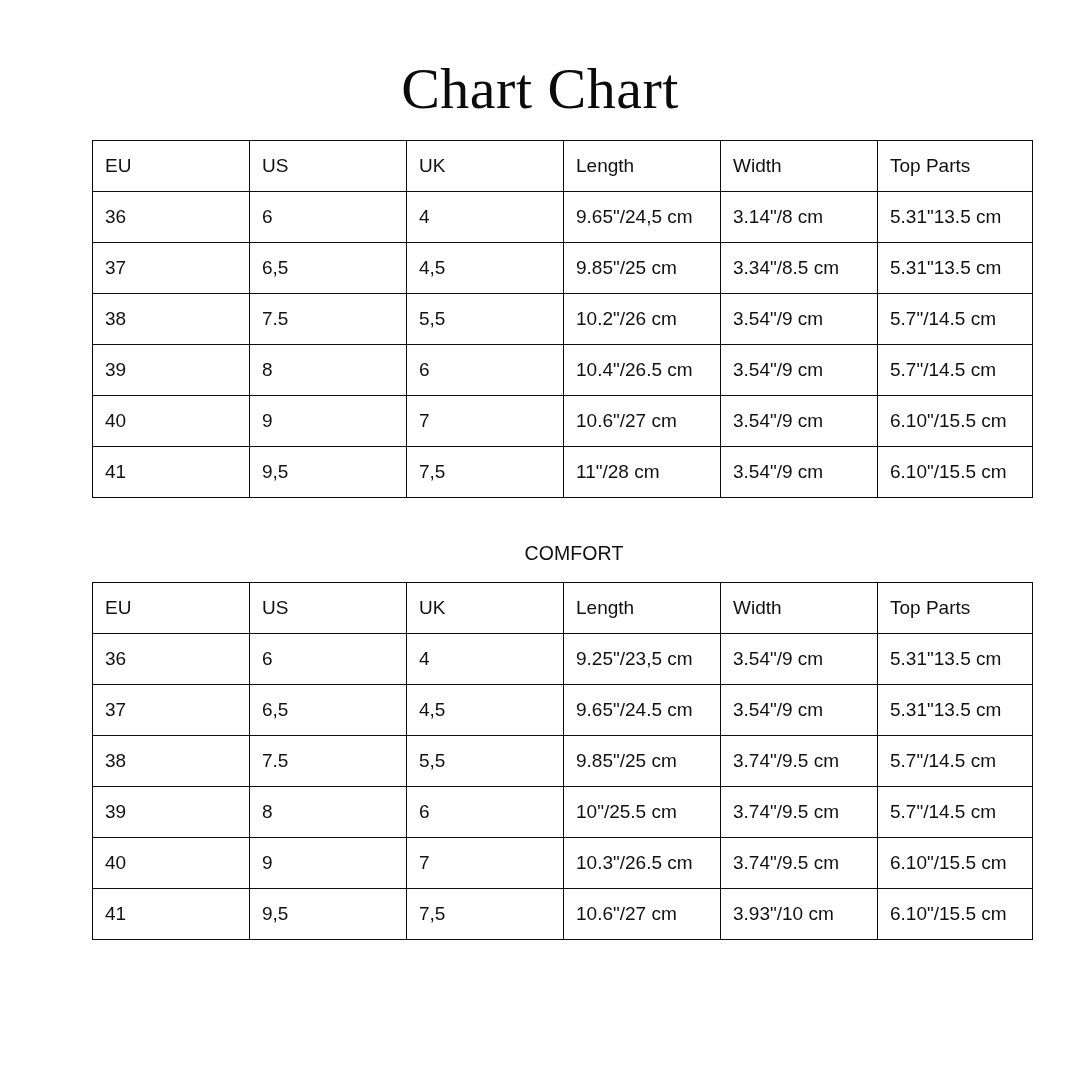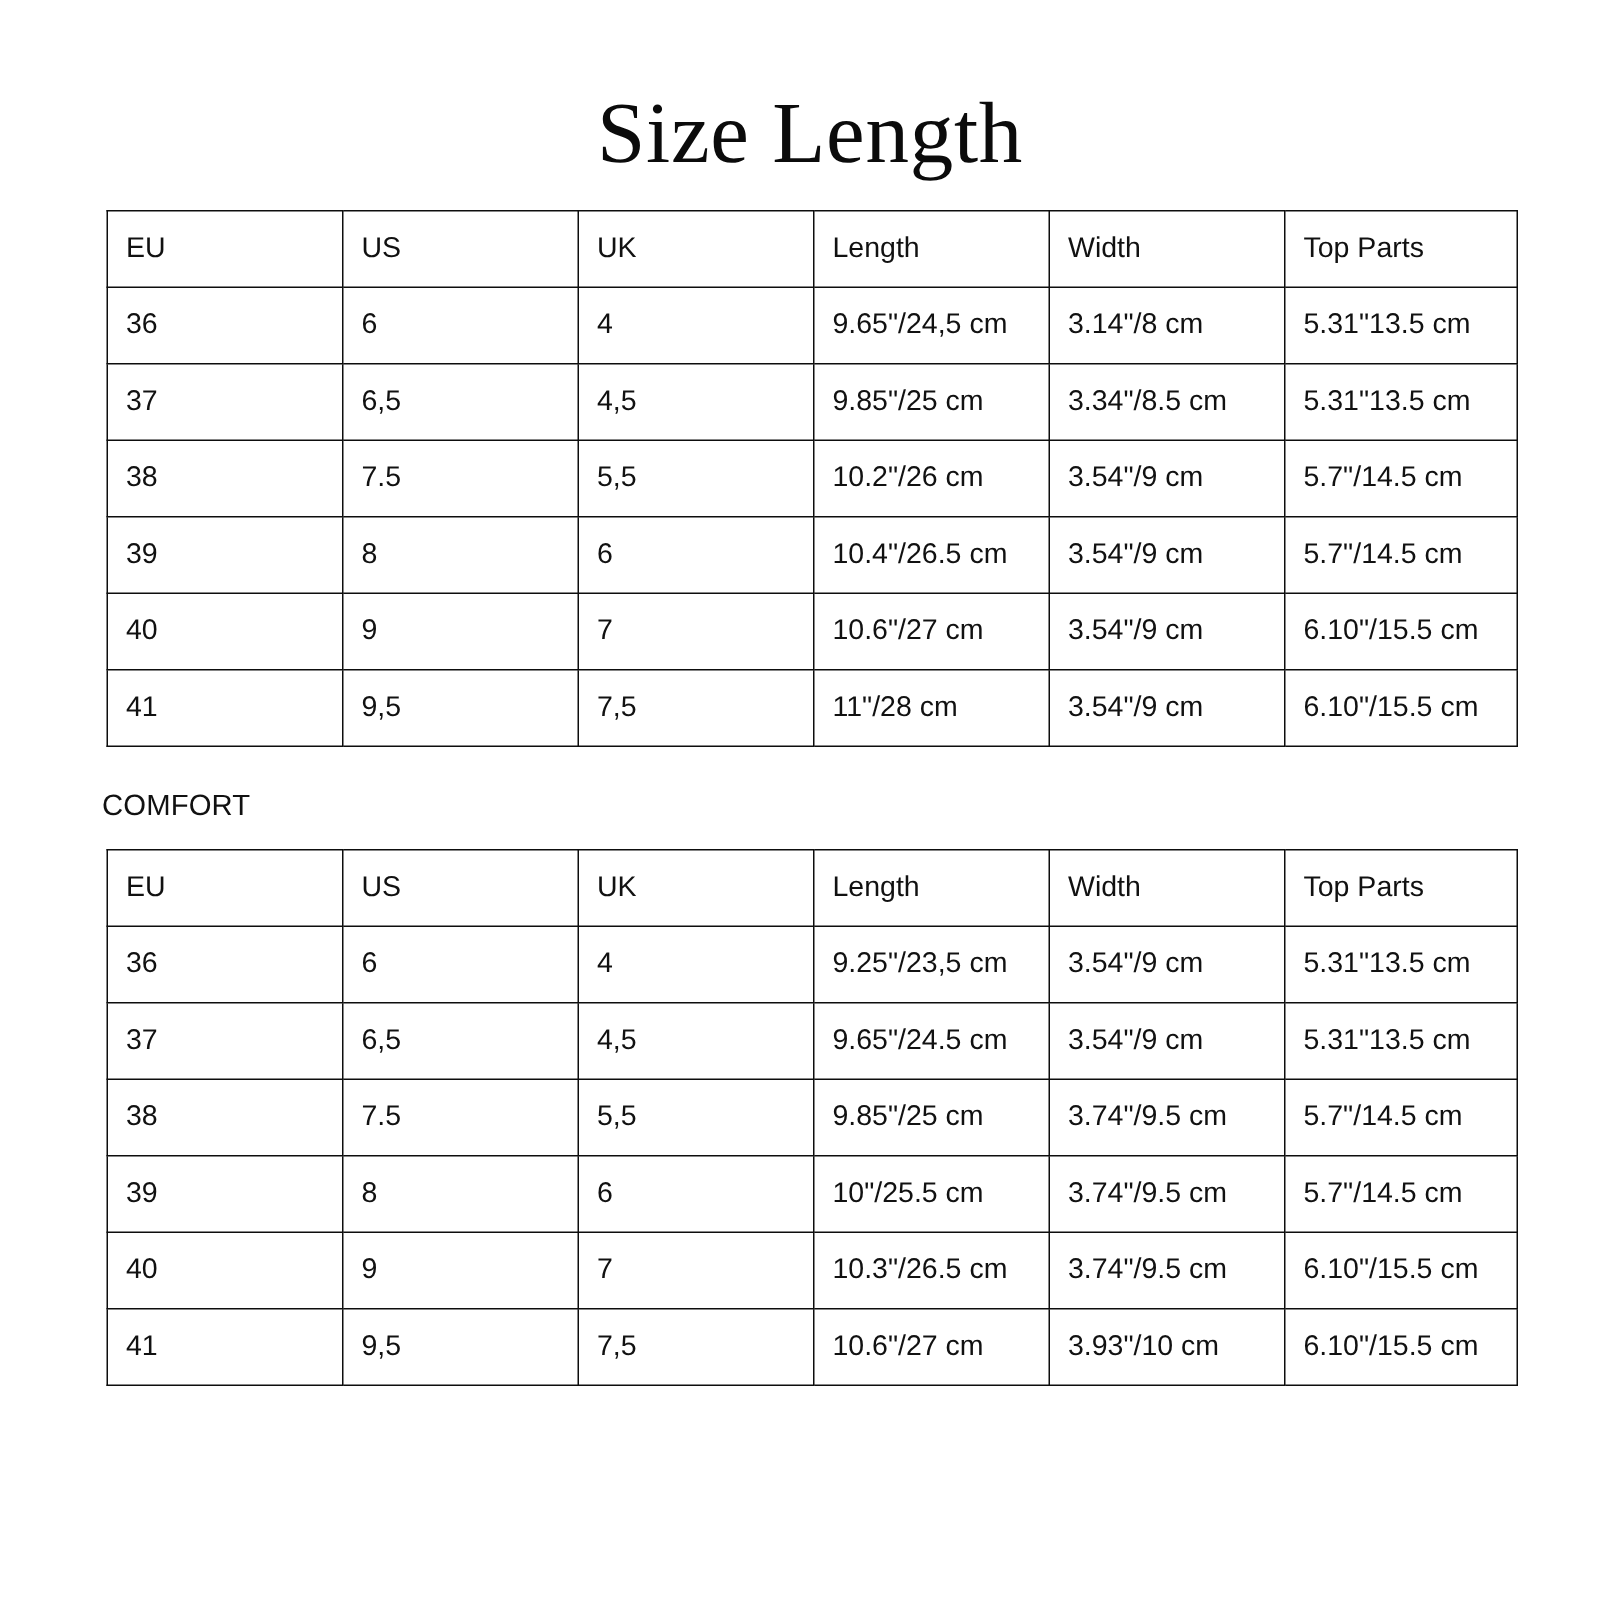--- a/index.html
+++ b/index.html
@@ -32,26 +32,26 @@
     color: #0b0b0b;
   }
   .section-label {
     font-size: 19.5px;
     font-weight: 400;
     color: #111111;
     margin-left: 68px;
     letter-spacing: 0.1px;
   }
   .label-1 { margin-top: 62px; }
-  .label-2 { margin-top: 28px; }
+  .label-2 { margin-top: 44px; text-align: center; }
 
   table.size-table {
     border-collapse: collapse;
     table-layout: fixed;
-    margin-left: 71px;
+    margin-left: 92px;
     margin-top: 17px;
     width: 940px;
     border: 1.6px solid #0d0d0d;
   }
   table.size-table td,
   table.size-table th {
     border: 1.6px solid #0d0d0d;
     height: 50px;
     padding: 0 12px;
     font-size: 19px;
@@ -74,21 +74,21 @@
 
   td.align-right-ish {
     text-align: center;
   }
 </style>
 </head>
 <body>
 
 <div class="page">
 
-  <h1 class="title">Size Length</h1>
+  <h1 class="title">Chart Chart</h1>
 
 
   <table class="size-table">
     <colgroup>
       <col class="c-eu">
         <col class="c-us">
         <col class="c-uk">
         <col class="c-len">
         <col class="c-wid">
         <col class="c-top">

